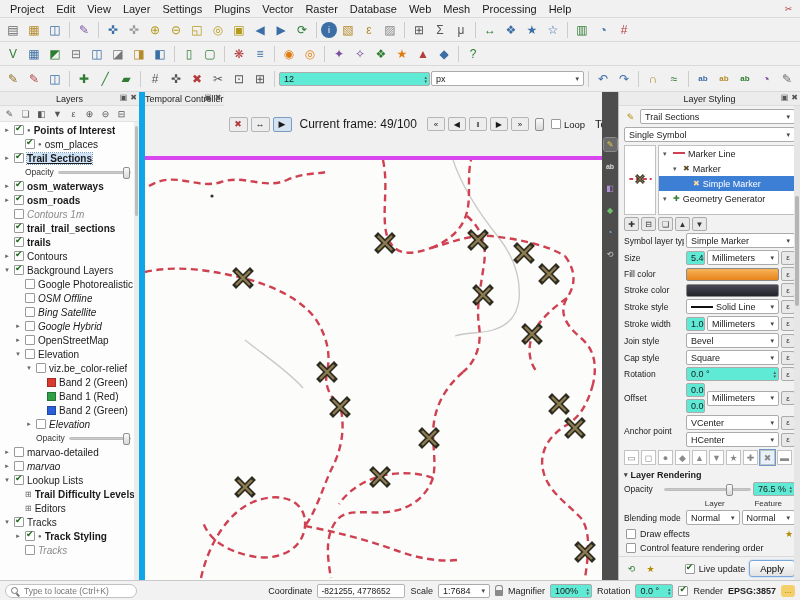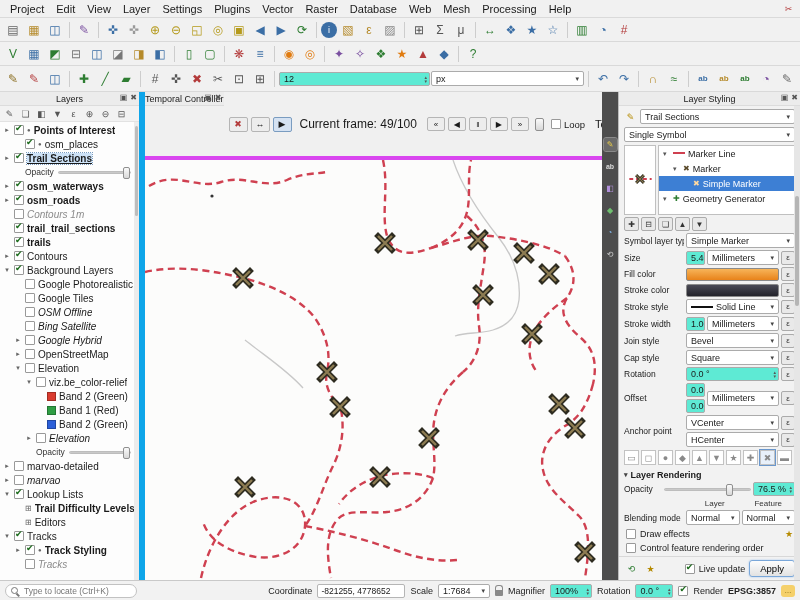--- a/index.html
+++ b/index.html
@@ -321,25 +321,20 @@
           </div>
           <div class="trow" style="padding-left: 3px;">
             <span class="arr">▾</span>
             <span class="cb on"></span>
             <span class="lbl">Background Layers</span>
           </div>
           <div class="trow" style="padding-left: 14px;">
             <span class="arr"></span>
             <span class="cb"></span>
             <span class="lbl">Google Photorealistic 3D Tiles</span>
-          </div>
-          <div class="trow" style="padding-left: 14px;">
-            <span class="arr"></span>
-            <span class="cb"></span>
-            <span class="lbl">Google Tiles</span>
           </div>
           <div class="trow" style="padding-left: 14px;">
             <span class="arr"></span>
             <span class="cb"></span>
             <span class="lbl it">OSM Offline</span>
           </div>
           <div class="trow" style="padding-left: 14px;">
             <span class="arr"></span>
             <span class="cb"></span>
             <span class="lbl it">Bing Satellite</span>

